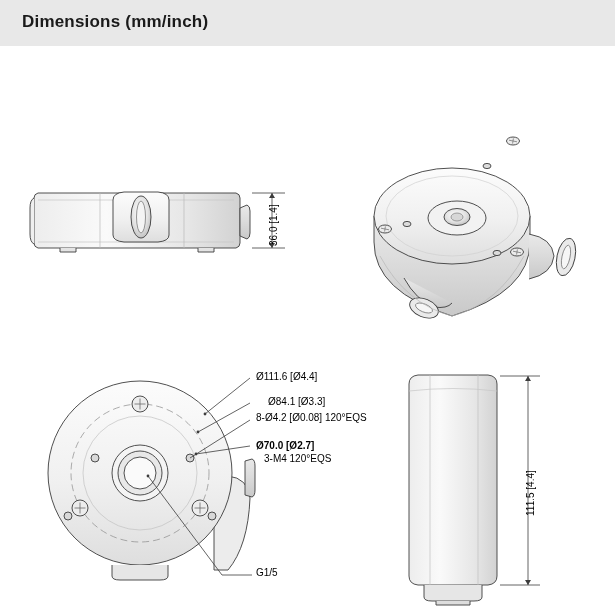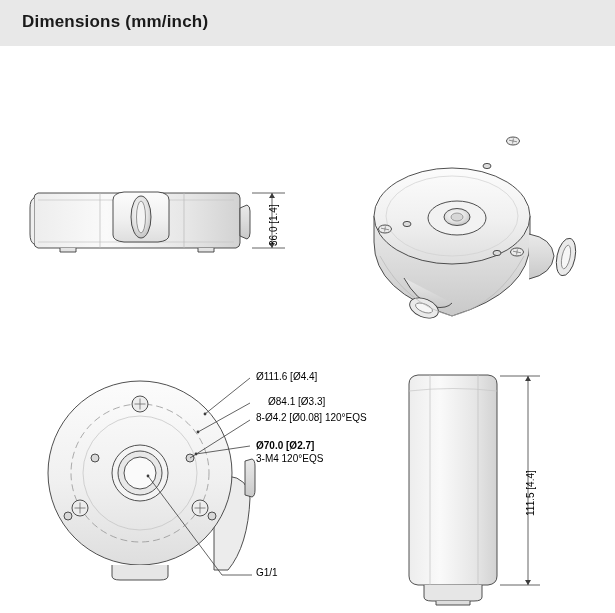--- a/index.html
+++ b/index.html
@@ -248,18 +248,18 @@
     <div class="dimtext vert" style="left:525px; top:470px;">111.5 [4.4]</div>
 
     <div class="callout" style="left:256px; top:325px;">Ø111.6 [Ø4.4]</div>
 
     <div class="callout" style="left:268px; top:350px;">Ø84.1 [Ø3.3]</div>
 
     <div class="callout" style="left:256px; top:366px;">8-Ø4.2 [Ø0.08]  120°EQS</div>
 
     <div class="callout" style="left:256px; top:394px;font-weight:bold;">Ø70.0 [Ø2.7]</div>
 
-    <div class="callout" style="left:256px; top:407px;">3-M4  120°EQS</div>
-
-    <div class="callout" style="left:256px; top:521px;">G1/1</div>
+    <div class="callout" style="left:264px; top:407px;">3-M4  120°EQS</div>
+
+    <div class="callout" style="left:256px; top:521px;">G1/5</div>
 
   </div>
 </div>
 
 </body></html>

